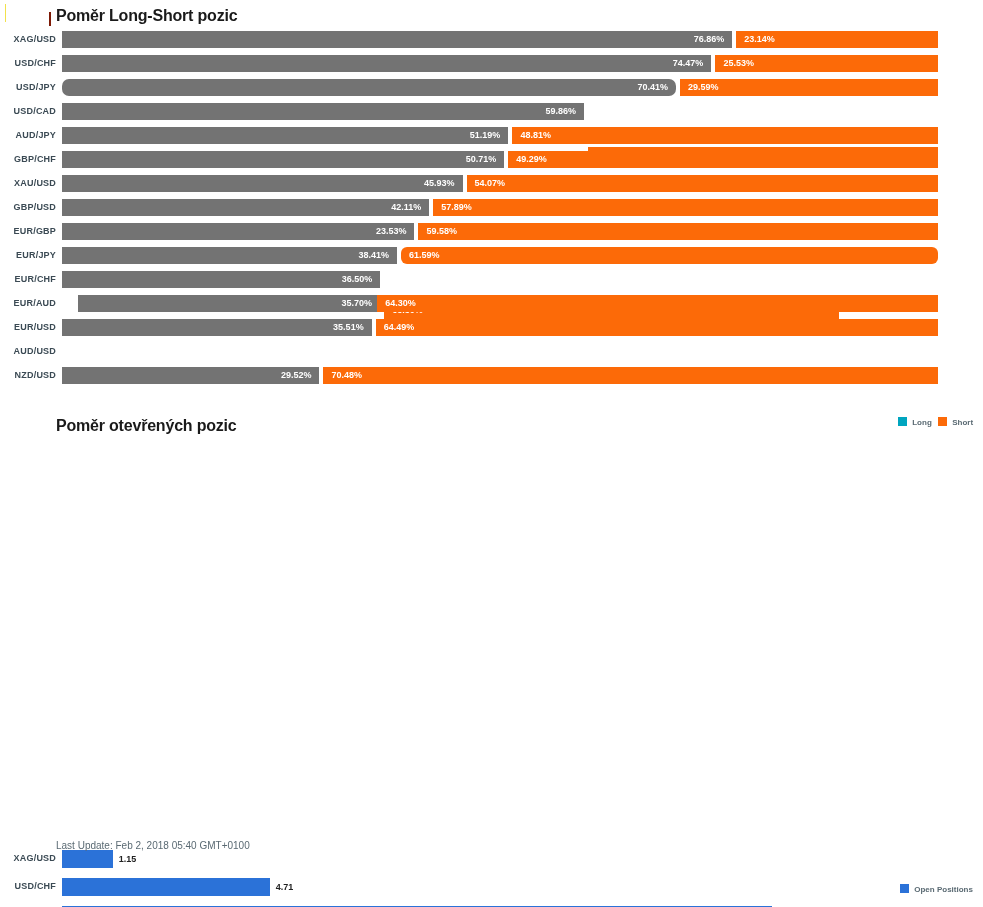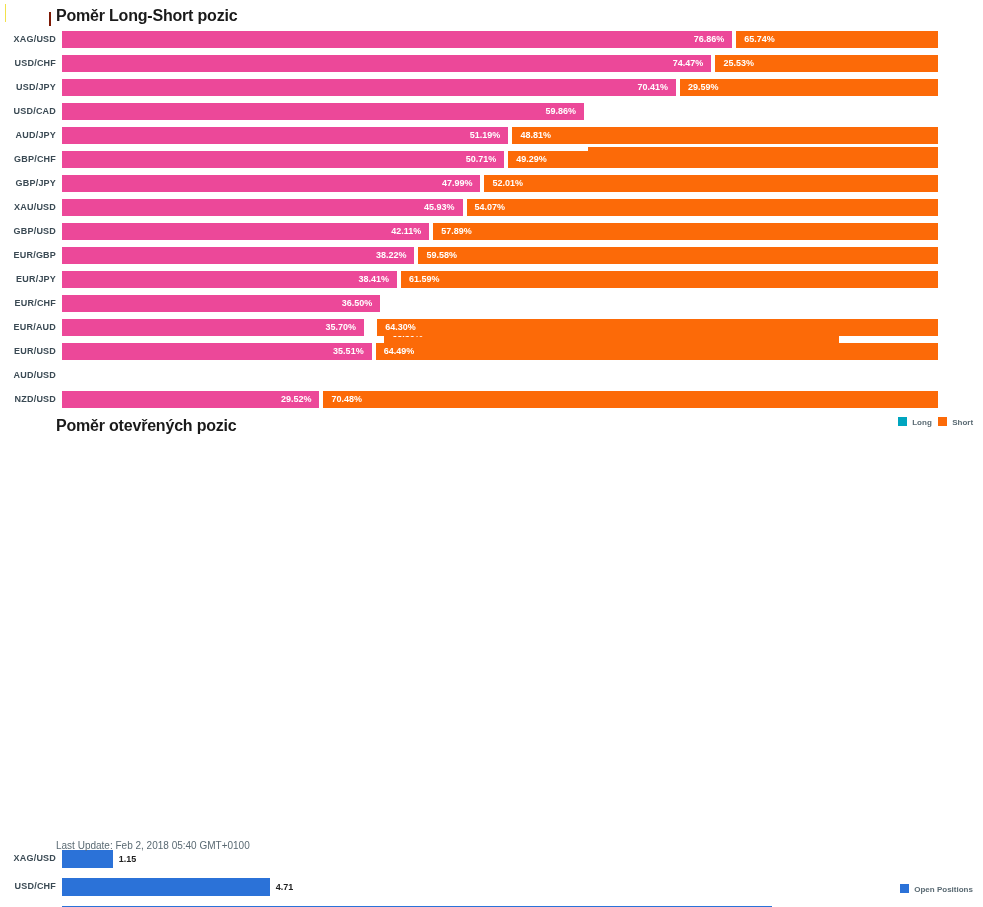--- a/index.html
+++ b/index.html
@@ -86,21 +86,21 @@
   }
   .row-ls .track { top: 1px; height: 17px; }
   .row-op .track { top: 2px; height: 18px; }
 
   .seg {
     position: absolute;
     top: 0;
     height: 100%;
     overflow: visible;
   }
-  .seg-long  { left: 0; background: #ec4899; }
+  .seg-long  { left: 0; background: #737373; }
   .seg-short { background: #fc6a08; }
   .seg-open  { left: 0; background: #2b72d8; }
 
   .seg-val {
     position: absolute;
     font-size: 9px;
     font-weight: bold;
     white-space: nowrap;
     line-height: 1;
   }
@@ -159,39 +159,39 @@
     <div class="chart-title">Poměr Long-Short pozic</div>
 
     <div class="rows" id="ls-rows">
         <div class="row row-ls">
           <span class="cat-label">XAG/USD</span>
           <div class="track">
             <div class="seg seg-long" style="width: 670.219px;">
               <span class="seg-val val-in-right">76.86%</span>
             </div>
             <div class="seg seg-short" style="left: 674.219px; width: 201.781px;">
-              <span class="seg-val val-in-left">65.74%</span>
+              <span class="seg-val val-in-left">23.14%</span>
             </div>
           </div>
         </div>
         <div class="row row-ls">
           <span class="cat-label">USD/CHF</span>
           <div class="track">
             <div class="seg seg-long" style="width: 649.378px;">
               <span class="seg-val val-in-right">74.47%</span>
             </div>
             <div class="seg seg-short" style="left: 653.378px; width: 222.622px;">
               <span class="seg-val val-in-left">25.53%</span>
             </div>
           </div>
         </div>
         <div class="row row-ls">
           <span class="cat-label">USD/JPY</span>
           <div class="track">
-            <div class="seg seg-long" style="width: 613.975px;">
+            <div class="seg seg-long" style="width: 613.975px; border-radius: 7px;">
               <span class="seg-val val-in-right">70.41%</span>
             </div>
             <div class="seg seg-short" style="left: 617.975px; width: 258.025px;">
               <span class="seg-val val-in-left">29.59%</span>
             </div>
           </div>
         </div>
         <div class="row row-ls">
           <span class="cat-label">USD/CAD</span>
           <div class="track">
@@ -219,31 +219,20 @@
           <div class="track">
             <div class="seg seg-long" style="width: 442.191px;">
               <span class="seg-val val-in-right">50.71%</span>
             </div>
             <div class="seg seg-short" style="left: 446.191px; width: 429.809px;">
               <span class="seg-val val-in-left">49.29%</span>
             </div>
           </div>
         </div>
         <div class="row row-ls">
-          <span class="cat-label">GBP/JPY</span>
-          <div class="track">
-            <div class="seg seg-long" style="width: 418.473px;">
-              <span class="seg-val val-in-right">47.99%</span>
-            </div>
-            <div class="seg seg-short" style="left: 422.473px; width: 453.527px;">
-              <span class="seg-val val-in-left">52.01%</span>
-            </div>
-          </div>
-        </div>
-        <div class="row row-ls">
           <span class="cat-label">XAU/USD</span>
           <div class="track">
             <div class="seg seg-long" style="width: 400.51px;">
               <span class="seg-val val-in-right">45.93%</span>
             </div>
             <div class="seg seg-short" style="left: 404.51px; width: 471.49px;">
               <span class="seg-val val-in-left">54.07%</span>
             </div>
           </div>
         </div>
@@ -255,53 +244,53 @@
             </div>
             <div class="seg seg-short" style="left: 371.199px; width: 504.801px;">
               <span class="seg-val val-in-left">57.89%</span>
             </div>
           </div>
         </div>
         <div class="row row-ls">
           <span class="cat-label">EUR/GBP</span>
           <div class="track">
             <div class="seg seg-long" style="width: 352.462px;">
-              <span class="seg-val val-in-right">38.22%</span>
+              <span class="seg-val val-in-right">23.53%</span>
             </div>
             <div class="seg seg-short" style="left: 356.462px; width: 519.538px;">
               <span class="seg-val val-in-left">59.58%</span>
             </div>
           </div>
         </div>
         <div class="row row-ls">
           <span class="cat-label">EUR/JPY</span>
           <div class="track">
             <div class="seg seg-long" style="width: 334.935px; padding-left: 32px;">
               <span class="seg-val val-in-right">38.41%</span>
             </div>
-            <div class="seg seg-short" style="left: 338.935px; width: 537.065px;">
+            <div class="seg seg-short" style="left: 338.935px; width: 537.065px; border-radius: 6px;">
               <span class="seg-val val-in-left">61.59%</span>
             </div>
           </div>
         </div>
         <div class="row row-ls">
           <span class="cat-label">EUR/CHF</span>
           <div class="track">
             <div class="seg seg-long" style="width: 318.28px;">
               <span class="seg-val val-in-right">36.50%</span>
             </div>
             <div class="seg seg-short" style="left: 322.28px; width: 455px; margin-top: 31px;">
               <span class="seg-val val-in-left">63.50%</span>
             </div>
           </div>
         </div>
         <div class="row row-ls">
           <span class="cat-label">EUR/AUD</span>
           <div class="track">
-            <div class="seg seg-long" style="width: 302px;">
+            <div class="seg seg-long" style="width: 302px; margin-left: 16px;">
               <span class="seg-val val-in-right">35.70%</span>
             </div>
             <div class="seg seg-short" style="left: 315.304px; width: 560.696px;">
               <span class="seg-val val-in-left">64.30%</span>
             </div>
           </div>
         </div>
         <div class="row row-ls">
           <span class="cat-label">EUR/USD</span>
           <div class="track">

